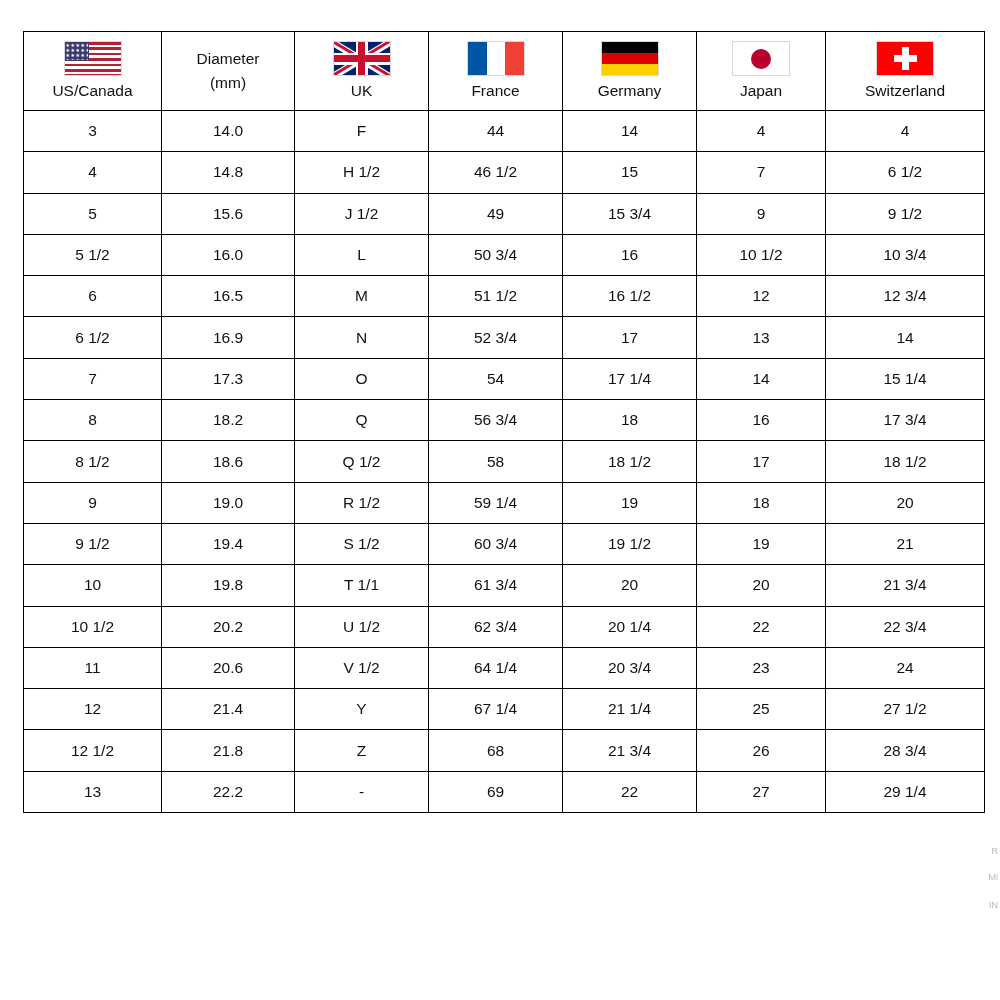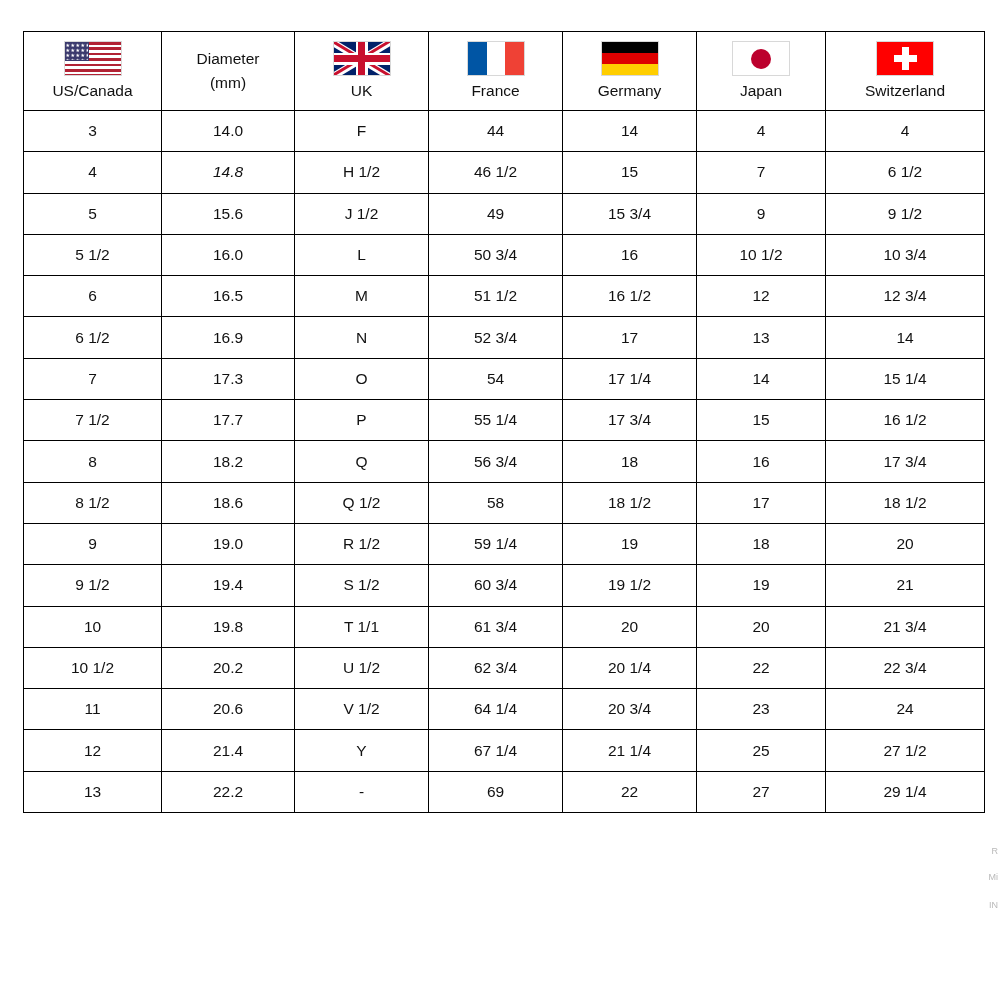--- a/index.html
+++ b/index.html
@@ -250,21 +250,21 @@
             <td style="width: 137px;">3</td>
             <td style="width: 132px;">14.0</td>
             <td style="width: 133px;">F</td>
             <td style="width: 133px;">44</td>
             <td style="width: 133px;">14</td>
             <td style="width: 128px;">4</td>
             <td style="width: 158px;">4</td>
           </tr>
           <tr>
             <td style="width: 137px;">4</td>
-            <td style="width: 132px; font-style: italic;">14.8</td>
+            <td style="width: 132px;">14.8</td>
             <td style="width: 133px;">H 1/2</td>
             <td style="width: 133px;">46 1/2</td>
             <td style="width: 133px;">15</td>
             <td style="width: 128px;">7</td>
             <td style="width: 158px;">6 1/2</td>
           </tr>
           <tr>
             <td style="width: 137px;">5</td>
             <td style="width: 132px;">15.6</td>
             <td style="width: 133px;">J 1/2</td>
@@ -303,29 +303,20 @@
           <tr>
             <td style="width: 137px;">7</td>
             <td style="width: 132px;">17.3</td>
             <td style="width: 133px;">O</td>
             <td style="width: 133px;">54</td>
             <td style="width: 133px;">17 1/4</td>
             <td style="width: 128px;">14</td>
             <td style="width: 158px;">15 1/4</td>
           </tr>
           <tr>
-            <td style="width: 137px;">7 1/2</td>
-            <td style="width: 132px;">17.7</td>
-            <td style="width: 133px;">P</td>
-            <td style="width: 133px;">55 1/4</td>
-            <td style="width: 133px;">17 3/4</td>
-            <td style="width: 128px;">15</td>
-            <td style="width: 158px;">16 1/2</td>
-          </tr>
-          <tr>
             <td style="width: 137px;">8</td>
             <td style="width: 132px;">18.2</td>
             <td style="width: 133px;">Q</td>
             <td style="width: 133px;">56 3/4</td>
             <td style="width: 133px;">18</td>
             <td style="width: 128px;">16</td>
             <td style="width: 158px;">17 3/4</td>
           </tr>
           <tr>
             <td style="width: 137px;">8 1/2</td>
@@ -382,20 +373,29 @@
             <td style="width: 158px;">24</td>
           </tr>
           <tr>
             <td style="width: 137px;">12</td>
             <td style="width: 132px;">21.4</td>
             <td style="width: 133px;">Y</td>
             <td style="width: 133px;">67 1/4</td>
             <td style="width: 133px;">21 1/4</td>
             <td style="width: 128px;">25</td>
             <td style="width: 158px;">27 1/2</td>
+          </tr>
+          <tr>
+            <td style="width: 137px;">12 1/2</td>
+            <td style="width: 132px;">21.8</td>
+            <td style="width: 133px;">Z</td>
+            <td style="width: 133px;">68</td>
+            <td style="width: 133px;">21 3/4</td>
+            <td style="width: 128px;">26</td>
+            <td style="width: 158px;">28 3/4</td>
           </tr>
           <tr>
             <td style="width: 137px;">13</td>
             <td style="width: 132px;">22.2</td>
             <td style="width: 133px;">-</td>
             <td style="width: 133px;">69</td>
             <td style="width: 133px;">22</td>
             <td style="width: 128px;">27</td>
             <td style="width: 158px;">29 1/4</td>
           </tr>

